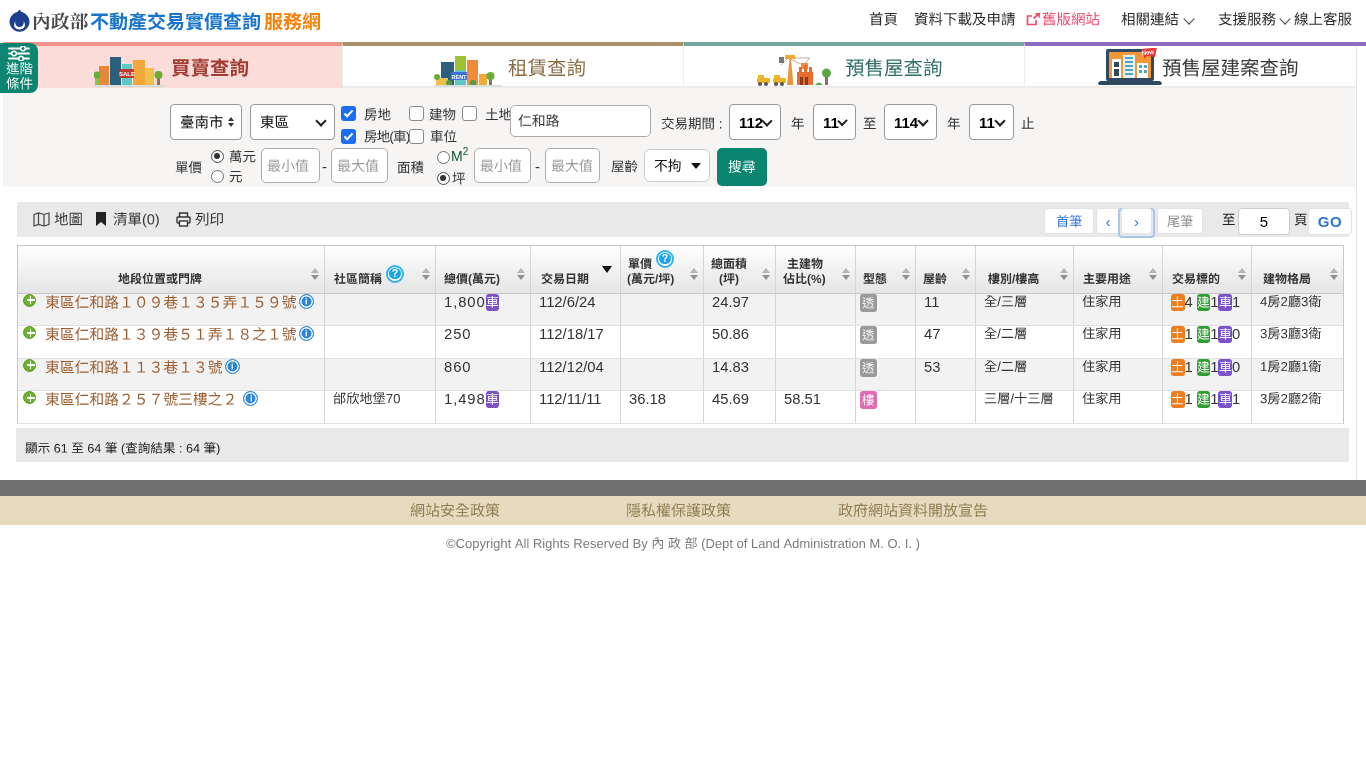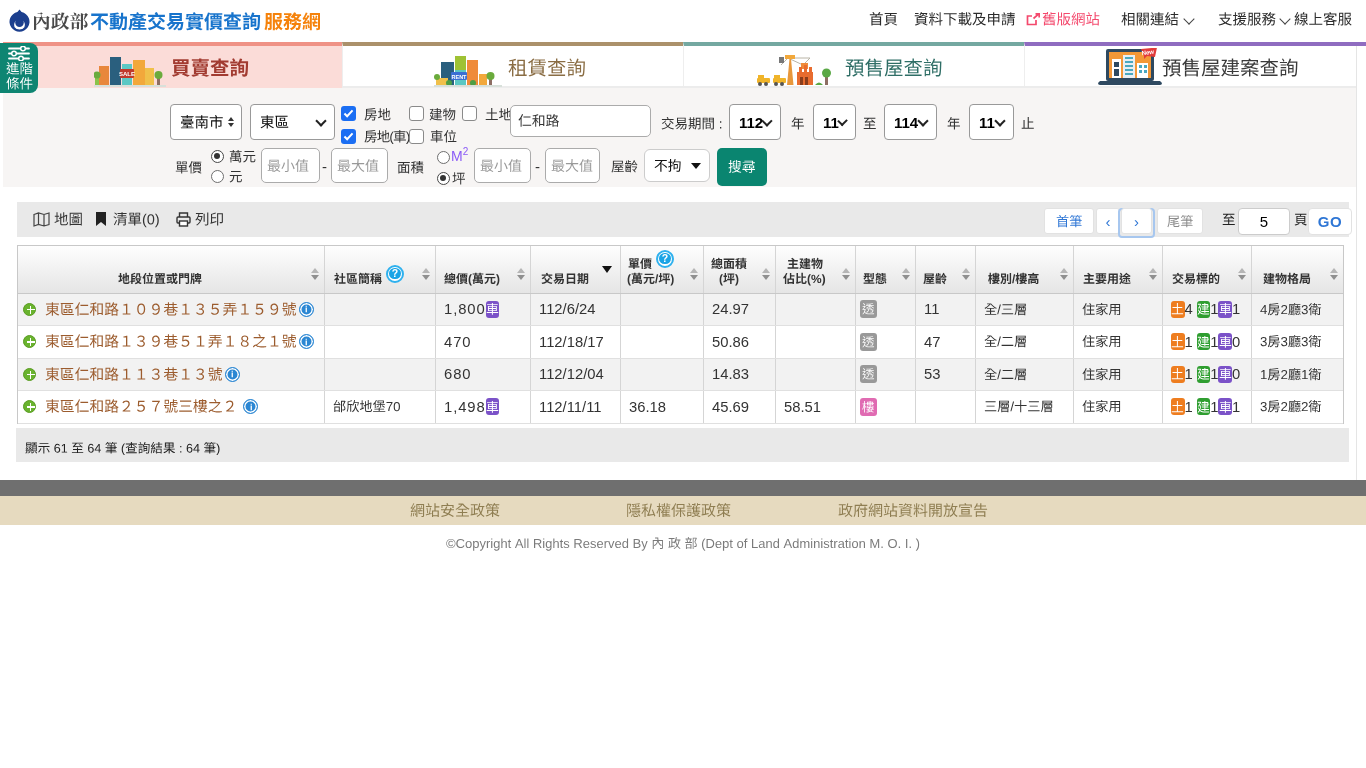--- a/index.html
+++ b/index.html
@@ -17,21 +17,21 @@
 .chev{margin-left:auto;margin-right:9px;width:8px;height:8px;border-right:2px solid #222;border-bottom:2px solid #222;transform:rotate(45deg);margin-top:-3px}
 .pbtn{position:absolute;top:208px;height:26px;background:#fff;border:1px solid #e2e2e2;border-radius:3px;display:flex;align-items:center;justify-content:center}
 .th{border-right:1px solid #d5d5d5;display:flex;flex-direction:column;align-items:center;justify-content:flex-end;padding-bottom:7px;padding-right:22px;position:relative}
 .th:last-child{border-right:none}
 .sort{position:absolute;right:5px;top:50%;margin-top:-1px;display:flex;flex-direction:column;gap:2px}
 .sort i{display:block;width:0;height:0;border-left:4px solid transparent;border-right:4px solid transparent}
 .sort .u{border-bottom:5px solid #b5b5b5}
 .sort .d{border-top:5px solid #8f8f8f}
 .tr{display:flex;height:32.5px;border-bottom:1px solid #e0e0e0;background:#fff}
 .tr.od{background:#f2f2f2}
-.td{border-right:1px solid #d5d5d5;display:flex;align-items:center;padding-left:8px;white-space:nowrap;overflow:hidden;font-size:14.8px;color:#333}
+.td{border-right:1px solid #d5d5d5;display:flex;padding-left:8px;white-space:nowrap;overflow:hidden;font-size:14.8px;color:#333}
 .td:last-child{border-right:none}
 .badge{width:16px;height:16px;border-radius:3px;display:flex;align-items:center;justify-content:center;flex:none}
 .plus{width:13px;height:13px;border-radius:50%;background:#69b32e;border:1px solid #5a9c22;position:relative;flex:none}
 .plus:before{content:"";position:absolute;left:2.5px;top:4.9px;width:8px;height:1.8px;background:#fff}
 .plus:after{content:"";position:absolute;left:5.6px;top:1.8px;width:1.8px;height:8px;background:#fff}
 .info{width:15px;height:15px;border-radius:50%;background:#2b87d3;box-shadow:inset 0 0 0 1.5px #fff;border:1.5px solid #2b87d3;display:flex;align-items:center;justify-content:center;flex:none}
 .qm{width:18px;height:18px;border-radius:50%;background:#fff;border:2.2px solid #2fb1ee;color:#fff;font-size:10.5px;font-weight:bold;text-align:center;flex:none;position:relative}.qm:before{content:"";position:absolute;left:1px;top:1px;width:11.6px;height:11.6px;border-radius:50%;background:#1ba4e6}.qm span{position:relative;z-index:1;display:block;line-height:13.5px}
 </style></head><body>
 <div id="page">
 
@@ -339,21 +339,21 @@
       <svg style="display:block;" width="42" height="15.7" viewBox="0 0 42 15.7">
         <path d="M2.3 1.7V6H3.4V2.5H10.6V6H11.7V1.7ZM4 3.3V4H10V3.3ZM4 4.9V5.6H10V4.9ZM5.5 7.4V8.3H2.9V7.4ZM0.6 12.2 0.7 13.1C2 13 3.8 12.8 5.5 12.6V14H6.5V7.4H13.2V6.5H0.8V7.4H2V12.1ZM6.9 8.3V9.1H8.2L7.6 9.3C8 10.2 8.5 11.1 9.2 11.8C8.4 12.4 7.5 12.9 6.5 13.1C6.7 13.3 7 13.7 7.1 14C8.1 13.6 9 13.1 9.9 12.5C10.7 13.1 11.7 13.7 12.8 14C12.9 13.7 13.2 13.4 13.4 13.2C12.4 12.9 11.4 12.4 10.6 11.8C11.5 11 12.2 9.9 12.7 8.5L12 8.2L11.9 8.3ZM8.5 9.1H11.4C11 9.9 10.5 10.6 9.9 11.2C9.3 10.6 8.8 9.9 8.5 9.1ZM5.5 9.1V10H2.9V9.1ZM5.5 10.8V11.7L2.9 12V10.8ZM20.5 1.1C20.4 2.2 20.5 3.7 20.2 5.1H14.9V6.2H20.1C19.5 8.9 18.1 11.6 14.6 13.1C14.9 13.3 15.2 13.7 15.4 14C18.8 12.4 20.3 9.7 21 7C22.1 10.2 23.9 12.7 26.6 14C26.8 13.7 27.1 13.2 27.4 13C24.7 11.9 22.9 9.3 21.9 6.2H27.2V5.1H21.4C21.6 3.7 21.6 2.3 21.6 1.1ZM36.4 1.1C36.3 1.5 36.3 2 36.2 2.5H32.6V3.5H36C36 4 35.9 4.4 35.8 4.8H33.3V12.7H32V13.6H41.4V12.7H40.2V4.8H36.7C36.8 4.4 36.9 4 37 3.5H41V2.5H37.3L37.5 1.2ZM34.3 12.7V11.5H39.2V12.7ZM34.3 7.6H39.2V8.8H34.3ZM34.3 6.8V5.6H39.2V6.8ZM34.3 9.5H39.2V10.8H34.3ZM31.7 1.1C31 3.3 29.7 5.3 28.4 6.7C28.6 7 28.9 7.5 29 7.8C29.4 7.3 29.8 6.8 30.2 6.2V14H31.2V4.6C31.8 3.6 32.3 2.5 32.7 1.4Z" fill="#999"></path>
       </svg>
     </div>
 <div style="position:absolute;left:397px;top:160.4px;">
       <svg style="display:block;" width="27" height="15.1" viewBox="0 0 27 15.1">
         <path d="M5.3 7.9H8.1V9.4H5.3ZM5.3 7.1V5.6H8.1V7.1ZM5.3 10.3H8.1V11.8H5.3ZM0.8 2V2.9H6C5.9 3.5 5.8 4.1 5.6 4.6H1.4V13.5H2.4V12.8H11.1V13.5H12.1V4.6H6.7L7.2 2.9H12.8V2ZM2.4 11.8V5.6H4.3V11.8ZM11.1 11.8H9V5.6H11.1ZM20.5 8.2H24.7V9.1H20.5ZM20.5 9.7H24.7V10.6H20.5ZM20.5 6.7H24.7V7.5H20.5ZM19.6 6V11.3H25.7V6ZM23.3 11.9C24.2 12.5 25.1 13.1 25.7 13.5L26.6 13C25.9 12.6 24.9 11.9 24 11.4ZM21.1 11.4C20.5 11.9 19.2 12.6 18.1 12.9C18.3 13.1 18.6 13.4 18.8 13.6C19.9 13.2 21.2 12.6 22 11.9ZM18.7 4.6V4.8H17.3V2.6C17.9 2.4 18.5 2.3 19 2.1L18.3 1.3C17.3 1.7 15.6 2.1 14.1 2.3C14.2 2.5 14.4 2.8 14.4 3.1C15 3 15.6 2.9 16.3 2.8V4.8H14.2V5.8H16.2C15.6 7.3 14.7 9.1 13.8 10.1C14 10.3 14.2 10.7 14.4 11C15 10.2 15.7 8.9 16.3 7.5V13.5H17.3V7.6C17.7 8.2 18.2 8.9 18.4 9.3L19 8.5C18.8 8.2 17.7 7 17.3 6.6V5.8H18.8V5.3H26.4V4.6H23V3.9H25.8V3.2H23V2.5H26.1V1.8H23V1.1H22V1.8H19.1V2.5H22V3.2H19.4V3.9H22V4.6Z" fill="#333"></path>
       </svg>
     </div>
 <div class="rad" style="left:437px;top:151px"></div>
-<div class="a" style="left:451px;top:146px;font-size:14px;color:#8b5cf6">M<sup style="font-size:10px">2</sup></div>
+<div class="a" style="left:451px;top:146px;font-size:14px;color:#14532d">M<sup style="font-size:10px">2</sup></div>
 <div class="rads" style="left:437px;top:172px"></div>
 <div style="position:absolute;left:451.5px;top:171.4px;">
       <svg style="display:block;" width="13.5" height="15.1" viewBox="0 0 13.5 15.1">
         <path d="M11.2 3.4C11 4.4 10.6 5.9 10.3 6.8L11 7.1C11.4 6.2 11.8 4.8 12.2 3.6ZM5.5 3.7C5.8 4.8 6.1 6.2 6.2 7.1L7.1 6.8C7 5.9 6.7 4.6 6.3 3.5ZM4.9 1.8V2.7H8.2V7.7H4.5V8.7H8.2V13.5H9.2V8.7H13V7.7H9.2V2.7H12.6V1.8ZM0.5 10.4 0.8 11.4C1.9 10.9 3.4 10.4 4.7 9.8L4.5 8.9L3.1 9.4V5.3H4.4V4.3H3.1V1.2H2.2V4.3H0.7V5.3H2.2V9.8Z" fill="#333"></path>
       </svg>
     </div>
 <div class="inp" style="left:474px;top:148px;width:57px;height:35px">
       <svg style="display:block;" width="42" height="15.7" viewBox="0 0 42 15.7">
         <path d="M2.3 1.7V6H3.4V2.5H10.6V6H11.7V1.7ZM4 3.3V4H10V3.3ZM4 4.9V5.6H10V4.9ZM5.5 7.4V8.3H2.9V7.4ZM0.6 12.2 0.7 13.1C2 13 3.8 12.8 5.5 12.6V14H6.5V7.4H13.2V6.5H0.8V7.4H2V12.1ZM6.9 8.3V9.1H8.2L7.6 9.3C8 10.2 8.5 11.1 9.2 11.8C8.4 12.4 7.5 12.9 6.5 13.1C6.7 13.3 7 13.7 7.1 14C8.1 13.6 9 13.1 9.9 12.5C10.7 13.1 11.7 13.7 12.8 14C12.9 13.7 13.2 13.4 13.4 13.2C12.4 12.9 11.4 12.4 10.6 11.8C11.5 11 12.2 9.9 12.7 8.5L12 8.2L11.9 8.3ZM8.5 9.1H11.4C11 9.9 10.5 10.6 9.9 11.2C9.3 10.6 8.8 9.9 8.5 9.1ZM5.5 9.1V10H2.9V9.1ZM5.5 10.8V11.7L2.9 12V10.8ZM20.5 1.3V12.5C20.5 12.8 20.4 12.9 20.1 12.9C19.8 12.9 18.8 13 17.8 12.9C17.9 13.2 18.1 13.7 18.2 14C19.5 14 20.4 14 20.9 13.8C21.4 13.6 21.6 13.3 21.6 12.5V1.3ZM23.9 4.9C25.1 6.9 26.2 9.5 26.5 11.2L27.7 10.7C27.3 9 26.1 6.5 24.9 4.5ZM16.8 4.6C16.5 6.5 15.7 8.9 14.4 10.4C14.7 10.5 15.2 10.8 15.4 10.9C16.7 9.4 17.5 6.9 18 4.8ZM36.4 1.1C36.3 1.5 36.3 2 36.2 2.5H32.6V3.5H36C36 4 35.9 4.4 35.8 4.8H33.3V12.7H32V13.6H41.4V12.7H40.2V4.8H36.7C36.8 4.4 36.9 4 37 3.5H41V2.5H37.3L37.5 1.2ZM34.3 12.7V11.5H39.2V12.7ZM34.3 7.6H39.2V8.8H34.3ZM34.3 6.8V5.6H39.2V6.8ZM34.3 9.5H39.2V10.8H34.3ZM31.7 1.1C31 3.3 29.7 5.3 28.4 6.7C28.6 7 28.9 7.5 29 7.8C29.4 7.3 29.8 6.8 30.2 6.2V14H31.2V4.6C31.8 3.6 32.3 2.5 32.7 1.4Z" fill="#999"></path>
       </svg>
@@ -646,21 +646,21 @@
           </svg>
           <span style="width:2px"></span>
           <span class="info">
             <svg style="display:block;" width="2.5" height="10.1" viewBox="0 0 2.5 10.1">
               <path d="M0.6 2.7V1.8H1.9V2.7ZM0.6 8.3V3.5H1.9V8.3Z" fill="#fff"></path>
             </svg>
           </span>
         </div>
 <div class="td" style="width:111px"></div>
 <div class="td" style="width:95px">
-          <span style="letter-spacing:0.9px">470</span>
+          <span style="letter-spacing:0.9px">250</span>
         </div>
 <div class="td" style="width:90px">112/18/17</div>
 <div class="td" style="width:83px"></div>
 <div class="td" style="width:72px">50.86</div>
 <div class="td" style="width:80px"></div>
 <div class="td" style="width:60px;padding-left:4px">
           <span class="badge" style="background:#999;width:17px;height:18px">
             <svg style="display:block;" width="12.5" height="14" viewBox="0 0 12.5 14">
               <path d="M1 1.4C1.6 2 2.2 2.9 2.5 3.4L3.2 2.9C2.9 2.4 2.3 1.6 1.8 1ZM10.6 1.2C9.2 1.5 6.5 1.7 4.3 1.8C4.4 2 4.5 2.3 4.5 2.5C5.5 2.5 6.5 2.4 7.5 2.3V3.3H4V4H6.9C6.1 4.9 4.8 5.6 3.7 6C3.9 6.1 4.2 6.4 4.3 6.6C5.4 6.2 6.6 5.4 7.5 4.5V6.2H8.4V4H11.8V3.3H8.4V2.3C9.5 2.2 10.5 2 11.3 1.8ZM8.5 4.6C9.6 5.2 10.8 6 11.5 6.6L12.1 6C11.3 5.4 10.1 4.6 9 4ZM5.1 6.5V7.2H6.4C6.2 8.5 5.7 9.5 4.1 10C4.3 10.2 4.5 10.5 4.6 10.7C6.4 10 7 8.8 7.2 7.2H8.8C8.7 7.6 8.6 8 8.5 8.3H10.5C10.4 9.2 10.3 9.7 10.1 9.8C10 9.9 9.9 9.9 9.7 9.9C9.5 9.9 8.9 9.9 8.3 9.8C8.4 10.1 8.5 10.4 8.5 10.6C9.2 10.6 9.8 10.6 10.1 10.6C10.4 10.6 10.6 10.5 10.8 10.3C11.1 10.1 11.2 9.4 11.4 8C11.4 7.8 11.4 7.6 11.4 7.6H9.5L9.8 6.5ZM0.8 7.9C0.9 7.8 1.2 7.8 1.5 7.8H2.7C2.3 9.7 1.5 11.1 0.4 11.9C0.6 12 0.9 12.3 1 12.5C1.6 12.1 2.1 11.4 2.6 10.6C3.6 12.1 5.2 12.3 7.7 12.3C9.1 12.3 10.7 12.3 11.8 12.2C11.9 11.9 12 11.5 12.2 11.3C10.9 11.4 9 11.5 7.7 11.5C5.4 11.5 3.8 11.3 3 9.9C3.3 9.1 3.5 8.2 3.7 7.1L3.2 7L3.1 7H1.8C2.5 6.1 3.4 4.8 3.9 4.1L3.3 3.8L3.1 3.9H0.6V4.7H2.5C2 5.4 1.3 6.4 1 6.7C0.8 7 0.6 7 0.4 7.1C0.5 7.3 0.7 7.7 0.8 7.9Z" fill="#fff"></path>
             </svg>
@@ -711,21 +711,21 @@
           </svg>
           <span style="width:2px"></span>
           <span class="info">
             <svg style="display:block;" width="2.5" height="10.1" viewBox="0 0 2.5 10.1">
               <path d="M0.6 2.7V1.8H1.9V2.7ZM0.6 8.3V3.5H1.9V8.3Z" fill="#fff"></path>
             </svg>
           </span>
         </div>
 <div class="td" style="width:111px"></div>
 <div class="td" style="width:95px">
-          <span style="letter-spacing:0.9px">680</span>
+          <span style="letter-spacing:0.9px">860</span>
         </div>
 <div class="td" style="width:90px">112/12/04</div>
 <div class="td" style="width:83px"></div>
 <div class="td" style="width:72px">14.83</div>
 <div class="td" style="width:80px"></div>
 <div class="td" style="width:60px;padding-left:4px">
           <span class="badge" style="background:#999;width:17px;height:18px">
             <svg style="display:block;" width="12.5" height="14" viewBox="0 0 12.5 14">
               <path d="M1 1.4C1.6 2 2.2 2.9 2.5 3.4L3.2 2.9C2.9 2.4 2.3 1.6 1.8 1ZM10.6 1.2C9.2 1.5 6.5 1.7 4.3 1.8C4.4 2 4.5 2.3 4.5 2.5C5.5 2.5 6.5 2.4 7.5 2.3V3.3H4V4H6.9C6.1 4.9 4.8 5.6 3.7 6C3.9 6.1 4.2 6.4 4.3 6.6C5.4 6.2 6.6 5.4 7.5 4.5V6.2H8.4V4H11.8V3.3H8.4V2.3C9.5 2.2 10.5 2 11.3 1.8ZM8.5 4.6C9.6 5.2 10.8 6 11.5 6.6L12.1 6C11.3 5.4 10.1 4.6 9 4ZM5.1 6.5V7.2H6.4C6.2 8.5 5.7 9.5 4.1 10C4.3 10.2 4.5 10.5 4.6 10.7C6.4 10 7 8.8 7.2 7.2H8.8C8.7 7.6 8.6 8 8.5 8.3H10.5C10.4 9.2 10.3 9.7 10.1 9.8C10 9.9 9.9 9.9 9.7 9.9C9.5 9.9 8.9 9.9 8.3 9.8C8.4 10.1 8.5 10.4 8.5 10.6C9.2 10.6 9.8 10.6 10.1 10.6C10.4 10.6 10.6 10.5 10.8 10.3C11.1 10.1 11.2 9.4 11.4 8C11.4 7.8 11.4 7.6 11.4 7.6H9.5L9.8 6.5ZM0.8 7.9C0.9 7.8 1.2 7.8 1.5 7.8H2.7C2.3 9.7 1.5 11.1 0.4 11.9C0.6 12 0.9 12.3 1 12.5C1.6 12.1 2.1 11.4 2.6 10.6C3.6 12.1 5.2 12.3 7.7 12.3C9.1 12.3 10.7 12.3 11.8 12.2C11.9 11.9 12 11.5 12.2 11.3C10.9 11.4 9 11.5 7.7 11.5C5.4 11.5 3.8 11.3 3 9.9C3.3 9.1 3.5 8.2 3.7 7.1L3.2 7L3.1 7H1.8C2.5 6.1 3.4 4.8 3.9 4.1L3.3 3.8L3.1 3.9H0.6V4.7H2.5C2 5.4 1.3 6.4 1 6.7C0.8 7 0.6 7 0.4 7.1C0.5 7.3 0.7 7.7 0.8 7.9Z" fill="#fff"></path>
             </svg>

